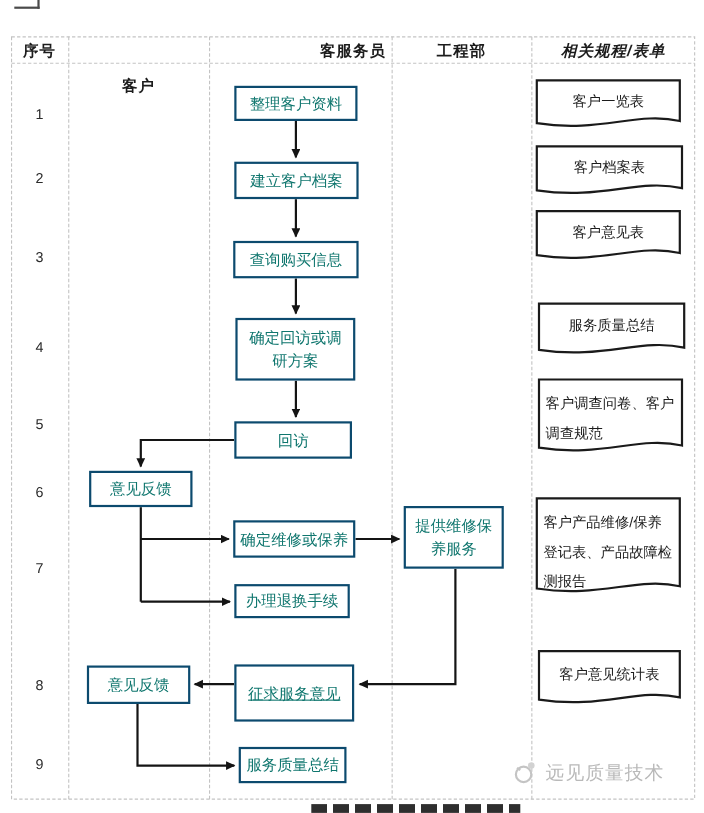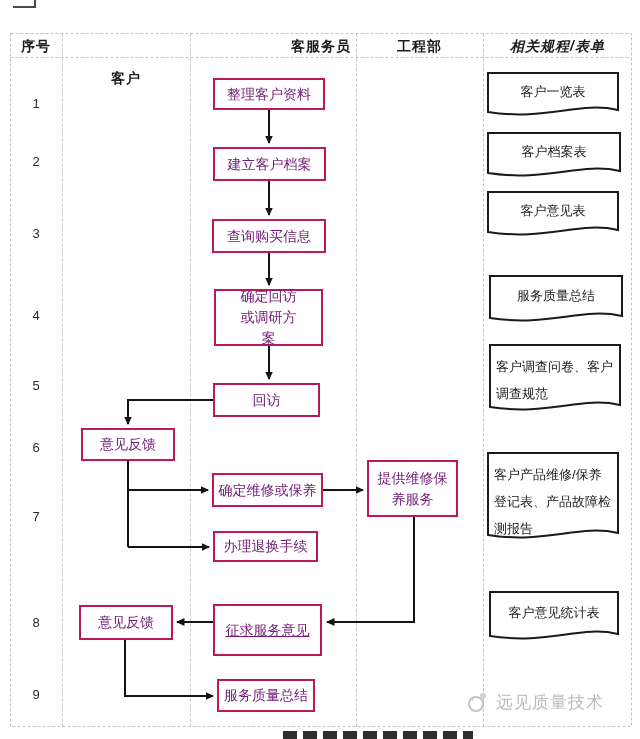--- a/index.html
+++ b/index.html
@@ -2,23 +2,23 @@
 <html><head>
 <meta charset="utf-8">
 <style>
   html,body{margin:0;padding:0;background:#fff;}
   .page{position:relative;width:640px;height:739px;background:#ffffff;overflow:hidden;
         font-family:"Liberation Sans",sans-serif;color:#1c1c1c;}
   .title{position:absolute;left:12px;top:8px;font-size:15px;font-weight:bold;letter-spacing:1px;z-index:2;}
   .hcell{position:absolute;top:36px;height:20px;line-height:20px;text-align:center;
          font-size:14px;font-weight:bold;z-index:2;letter-spacing:1px;}
   .rownum{position:absolute;width:36px;text-align:center;font-size:13px;color:#2a2a2a;z-index:2;}
-  .node{position:absolute;z-index:2;background:#fff;border:2px solid #be185d;box-sizing:border-box;
+  .node{position:absolute;z-index:2;background:#fff;border:2px solid #0c4a6e;box-sizing:border-box;
         display:flex;align-items:center;justify-content:center;text-align:center;
-        font-size:14px;line-height:21px;color:#701a75;}
+        font-size:14px;line-height:21px;color:#0f766e;}
   .doclabel{position:absolute;z-index:2;font-size:13px;color:#1c1c1c;box-sizing:border-box;}
   .doclabel.c{display:flex;align-items:center;justify-content:center;text-align:center;}
   .doclabel.l{line-height:27px;padding-top:8px;}
   svg.canvas{position:absolute;left:0;top:0;z-index:1;}
   .corner-remnant{position:absolute;left:13px;top:-3px;width:21px;height:9px;z-index:2;
         border-right:2px solid #4a4a4a;border-bottom:2px solid #4a4a4a;}
   .clip-remnant{position:absolute;left:283px;top:731px;width:190px;height:8px;z-index:2;
         background:repeating-linear-gradient(90deg,#2e2e2e 0 14px,transparent 14px 20px);}
   .watermark{position:absolute;left:466px;top:690px;z-index:2;display:flex;align-items:center;gap:4px;}
   .watermark .wm-text{font-size:17px;color:#b9b9b9;letter-spacing:1px;}
@@ -84,21 +84,21 @@
   <div class="rownum" style="left:18px;top:308px;">4</div>
   <div class="rownum" style="left:18px;top:378px;">5</div>
   <div class="rownum" style="left:18px;top:440px;">6</div>
   <div class="rownum" style="left:18px;top:509px;">7</div>
   <div class="rownum" style="left:18px;top:615px;">8</div>
   <div class="rownum" style="left:18px;top:687px;">9</div>
 
   <div class="node" style="left:213px;top:78px;width:112px;height:32px;">整理客户资料</div>
   <div class="node" style="left:213px;top:147px;width:113px;height:34px;">建立客户档案</div>
   <div class="node" style="left:212px;top:219px;width:114px;height:34px;">查询购买信息</div>
-  <div class="node" style="left:214px;top:289px;width:109px;height:57px;padding:0 19px;">确定回访或调研方案</div>
+  <div class="node" style="left:214px;top:289px;width:109px;height:57px;padding:0 9px;">确定回访或调研方案</div>
   <div class="node" style="left:213px;top:383px;width:107px;height:34px;">回访</div>
   <div class="node" style="left:212px;top:473px;width:111px;height:34px;">确定维修或保养</div>
   <div class="node" style="left:213px;top:531px;width:105px;height:31px;">办理退换手续</div>
   <div class="node" style="left:213px;top:604px;width:109px;height:52px;text-decoration:underline;">征求服务意见</div>
   <div class="node" style="left:217px;top:679px;width:98px;height:33px;">服务质量总结</div>
 
   <div class="node" style="left:81px;top:428px;width:94px;height:33px;">意见反馈</div>
   <div class="node" style="left:79px;top:605px;width:94px;height:35px;">意见反馈</div>
 
   <div class="node" style="left:367px;top:460px;width:91px;height:57px;padding:0 5px;">提供维修保养服务</div>

